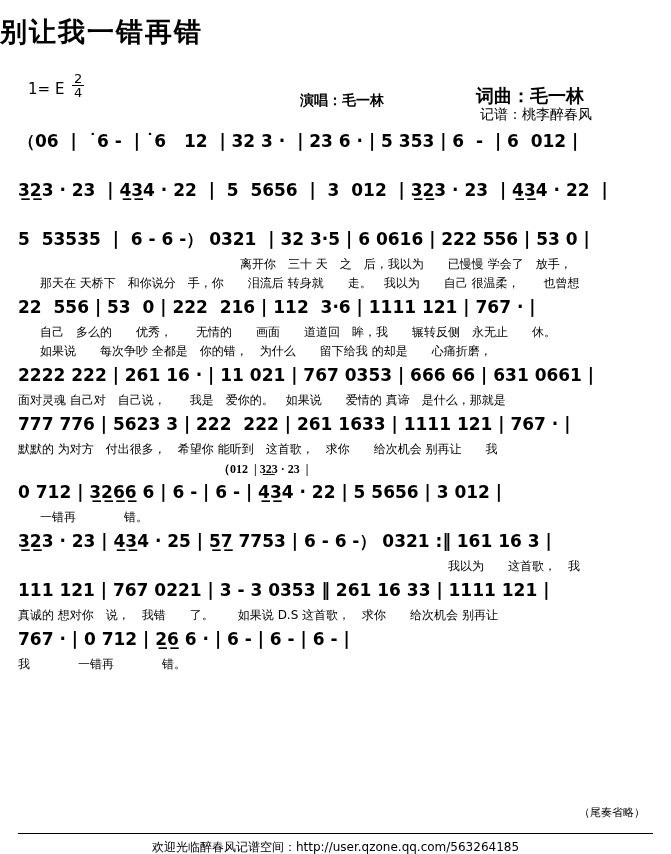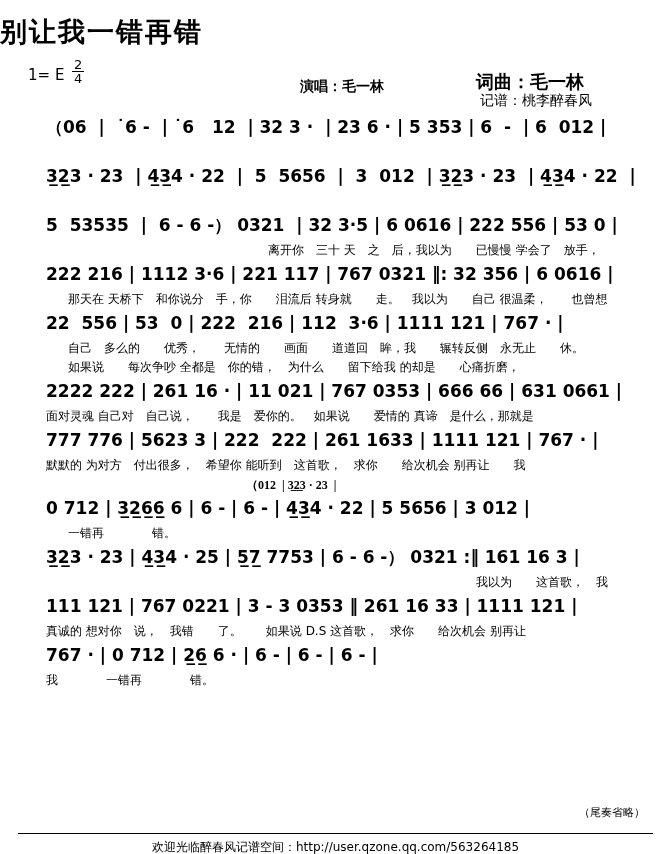--- a/index.html
+++ b/index.html
@@ -18,21 +18,21 @@
     font-family:"DejaVu Sans", sans-serif;
     font-weight:bold;
     font-size:27px;
     letter-spacing:2px;
     margin-top:14px;
   }
 
   .credits{
     position:relative;
     height:56px;
-    margin-top:8px;
+    margin-top:22px;
   }
   .key{
     position:absolute;left:28px;top:8px;
     font-family:"DejaVu Sans", sans-serif;
     font-size:15px;
   }
   .meter{
     position:absolute;left:72px;top:0px;
     font-family:"DejaVu Sans", sans-serif;
     font-size:13px;
@@ -58,21 +58,20 @@
     font-size:14px;font-weight:normal;
   }
 
   .body{
     padding:0 18px;
   }
 
   .sys{
     position:relative;
     margin-bottom:2px;
-    margin-left:28px;
   }
   .notes{
     font-family:"DejaVu Sans", sans-serif;
     font-size:17px;
     font-weight:bold;
     letter-spacing:0px;
     white-space:pre;
     line-height:26px;
     height:30px;
   }
@@ -145,21 +144,20 @@
       <div class="notes">3̲2̲3 · 23  | 4̲3̲4 · 22  |  5  5656  |  3  012  | 3̲2̲3 · 23  | 4̲3̲4 · 22  |</div>
       <div class="lyr"></div>
     </div>
 
     <div class="sys">
       <div class="notes">5  53535  |  6 - 6 -） 0321  | 32 3·5 | 6 0616 | 222 556 | 53 0 |</div>
       <div class="lyr indent1">离开你　三十 天　之　后，我以为　　已慢慢 学会了　放手，</div>
     </div>
 
     <div class="sys">
-      <div class="notes">222 216 | 1112 3·6 | 221 117 | 767 0321 ‖: 32 356 | 6 0616 |</div>
       <div class="lyr indent2">那天在 天桥下　和你说分　手，你　　泪流后 转身就　　走。　我以为　　自己 很温柔，　　也曾想</div>
     </div>
 
     <div class="sys">
       <div class="notes">22  556 | 53  0 | 222  216 | 112  3·6 | 1111 121 | 767 · |</div>
       <div class="lyr indent2">自己　多么的　　优秀，　　无情的　　画面　　道道回　眸，我　　辗转反侧　永无止　　休。</div>
     </div>
 
     <div class="sys">
       <div class="lyr indent3">如果说　　每次争吵 全都是　你的错，　为什么　　留下给我 的却是　　心痛折磨，</div>

